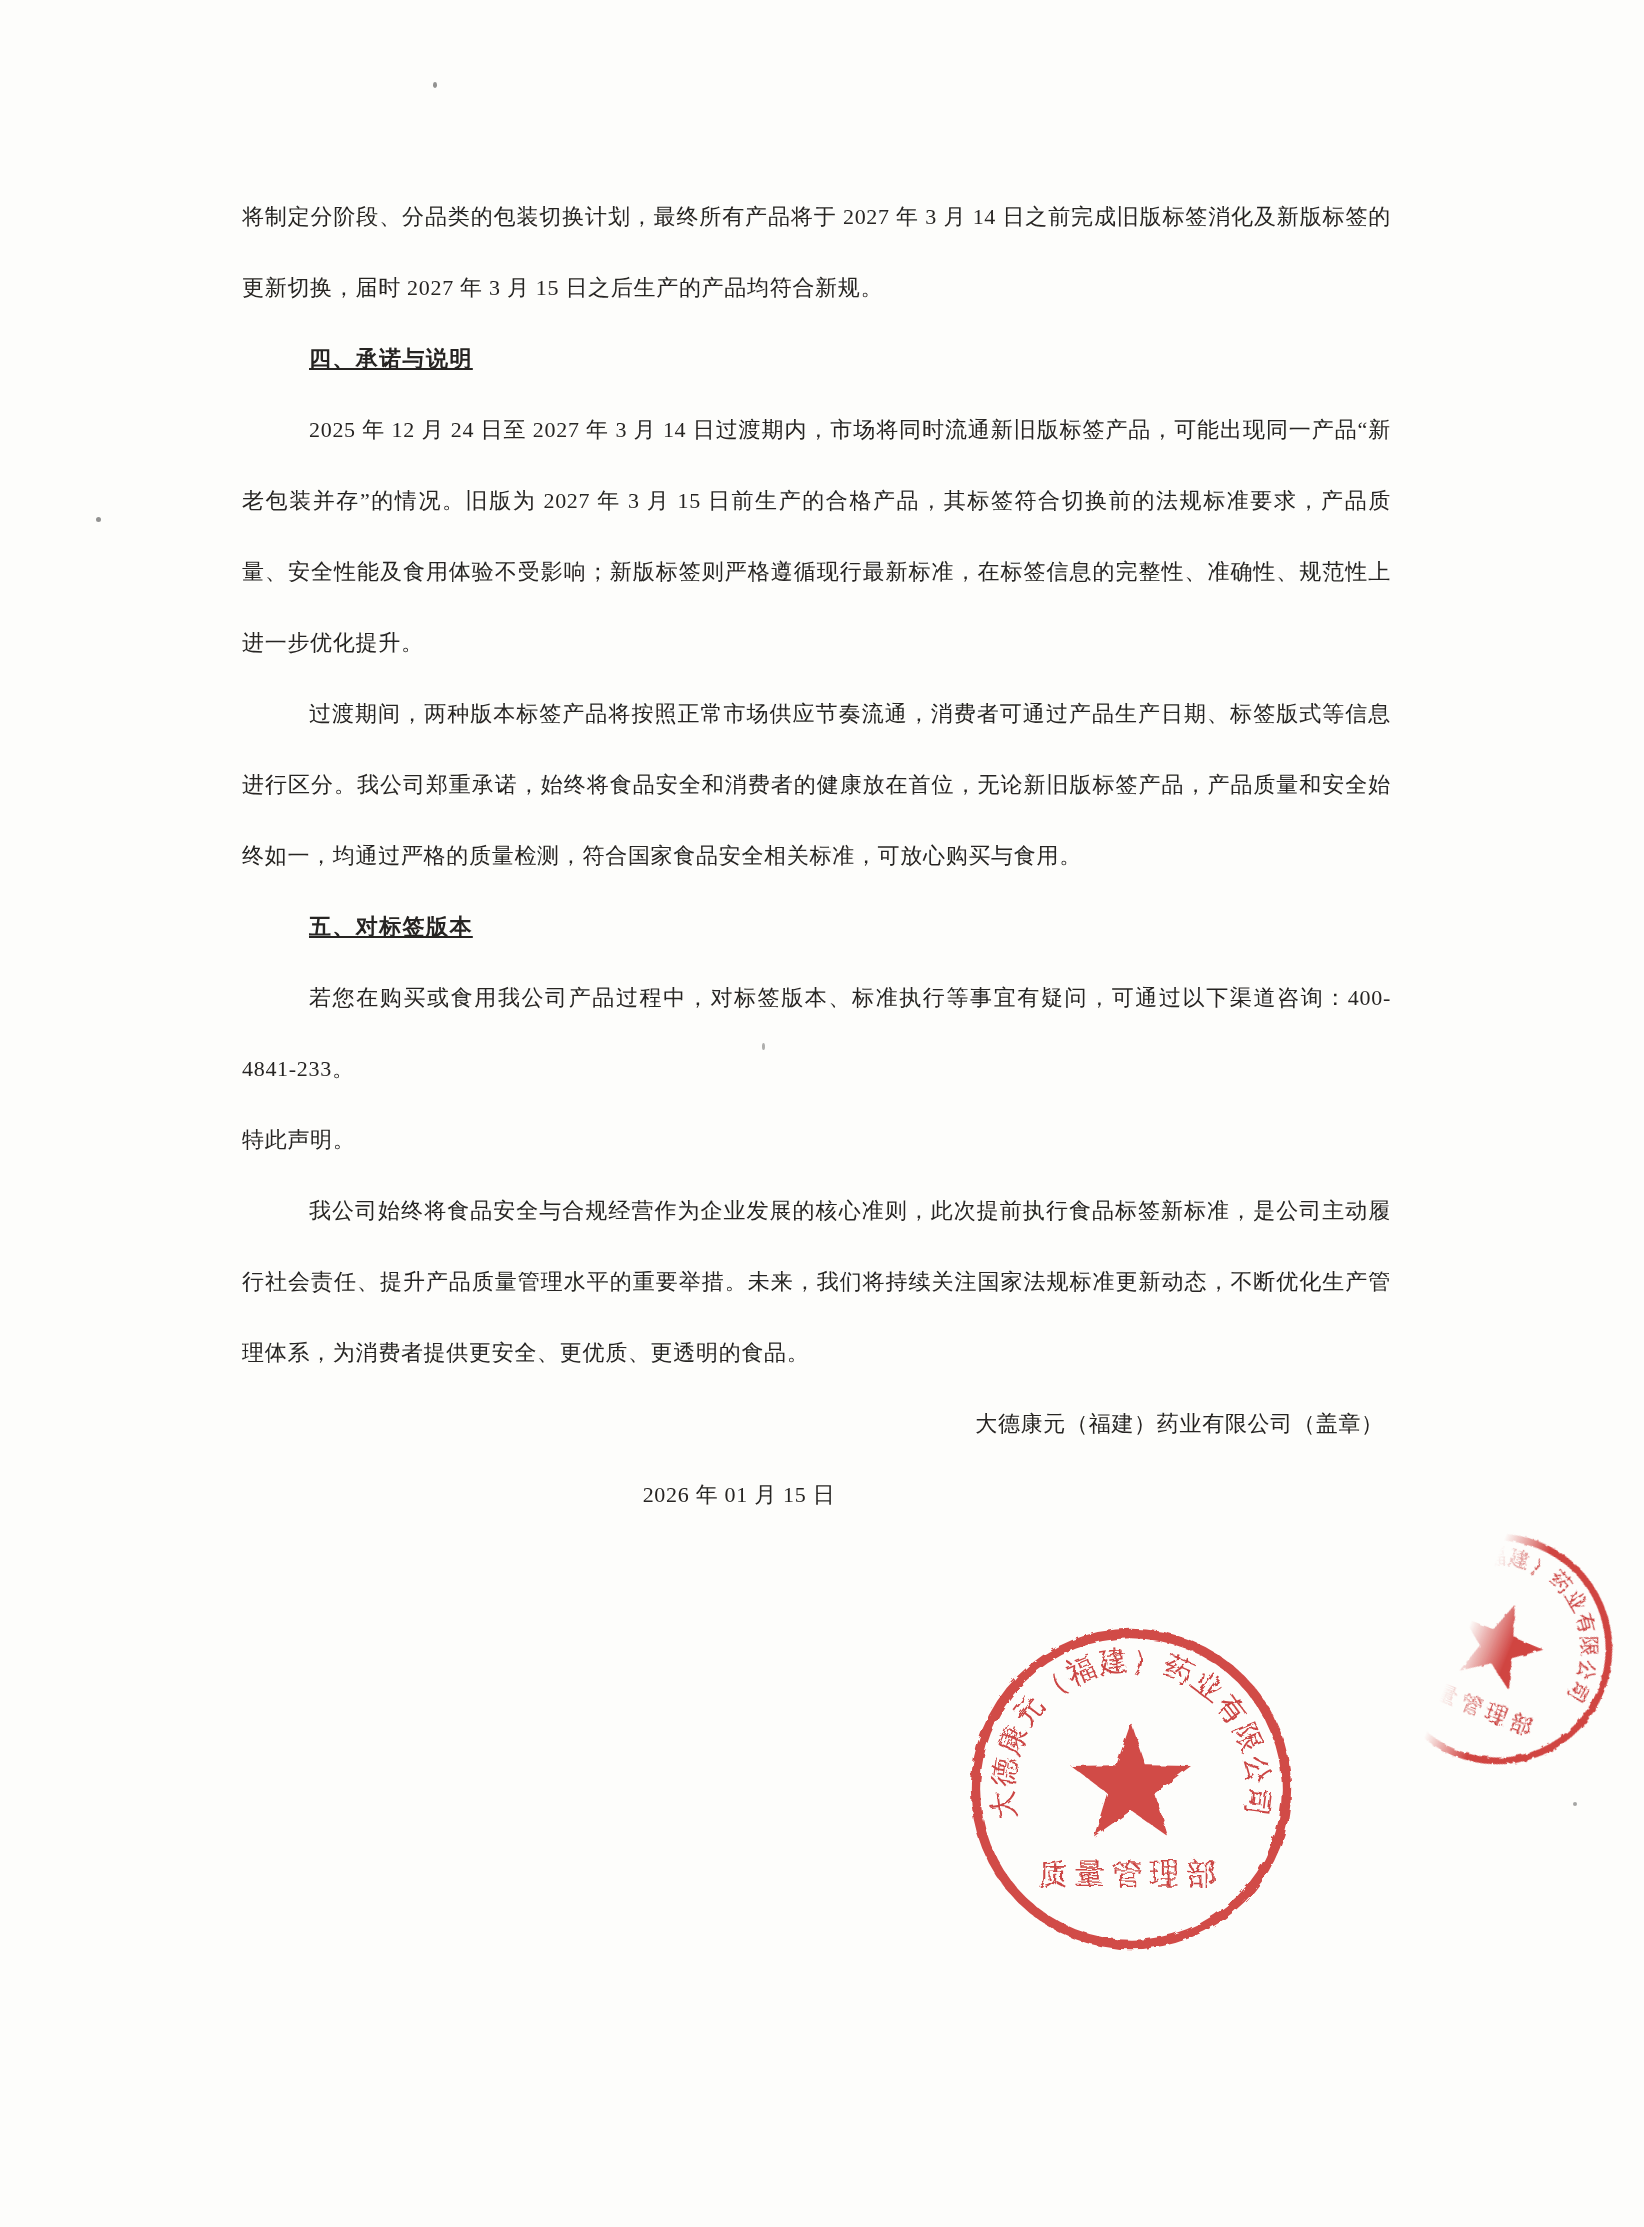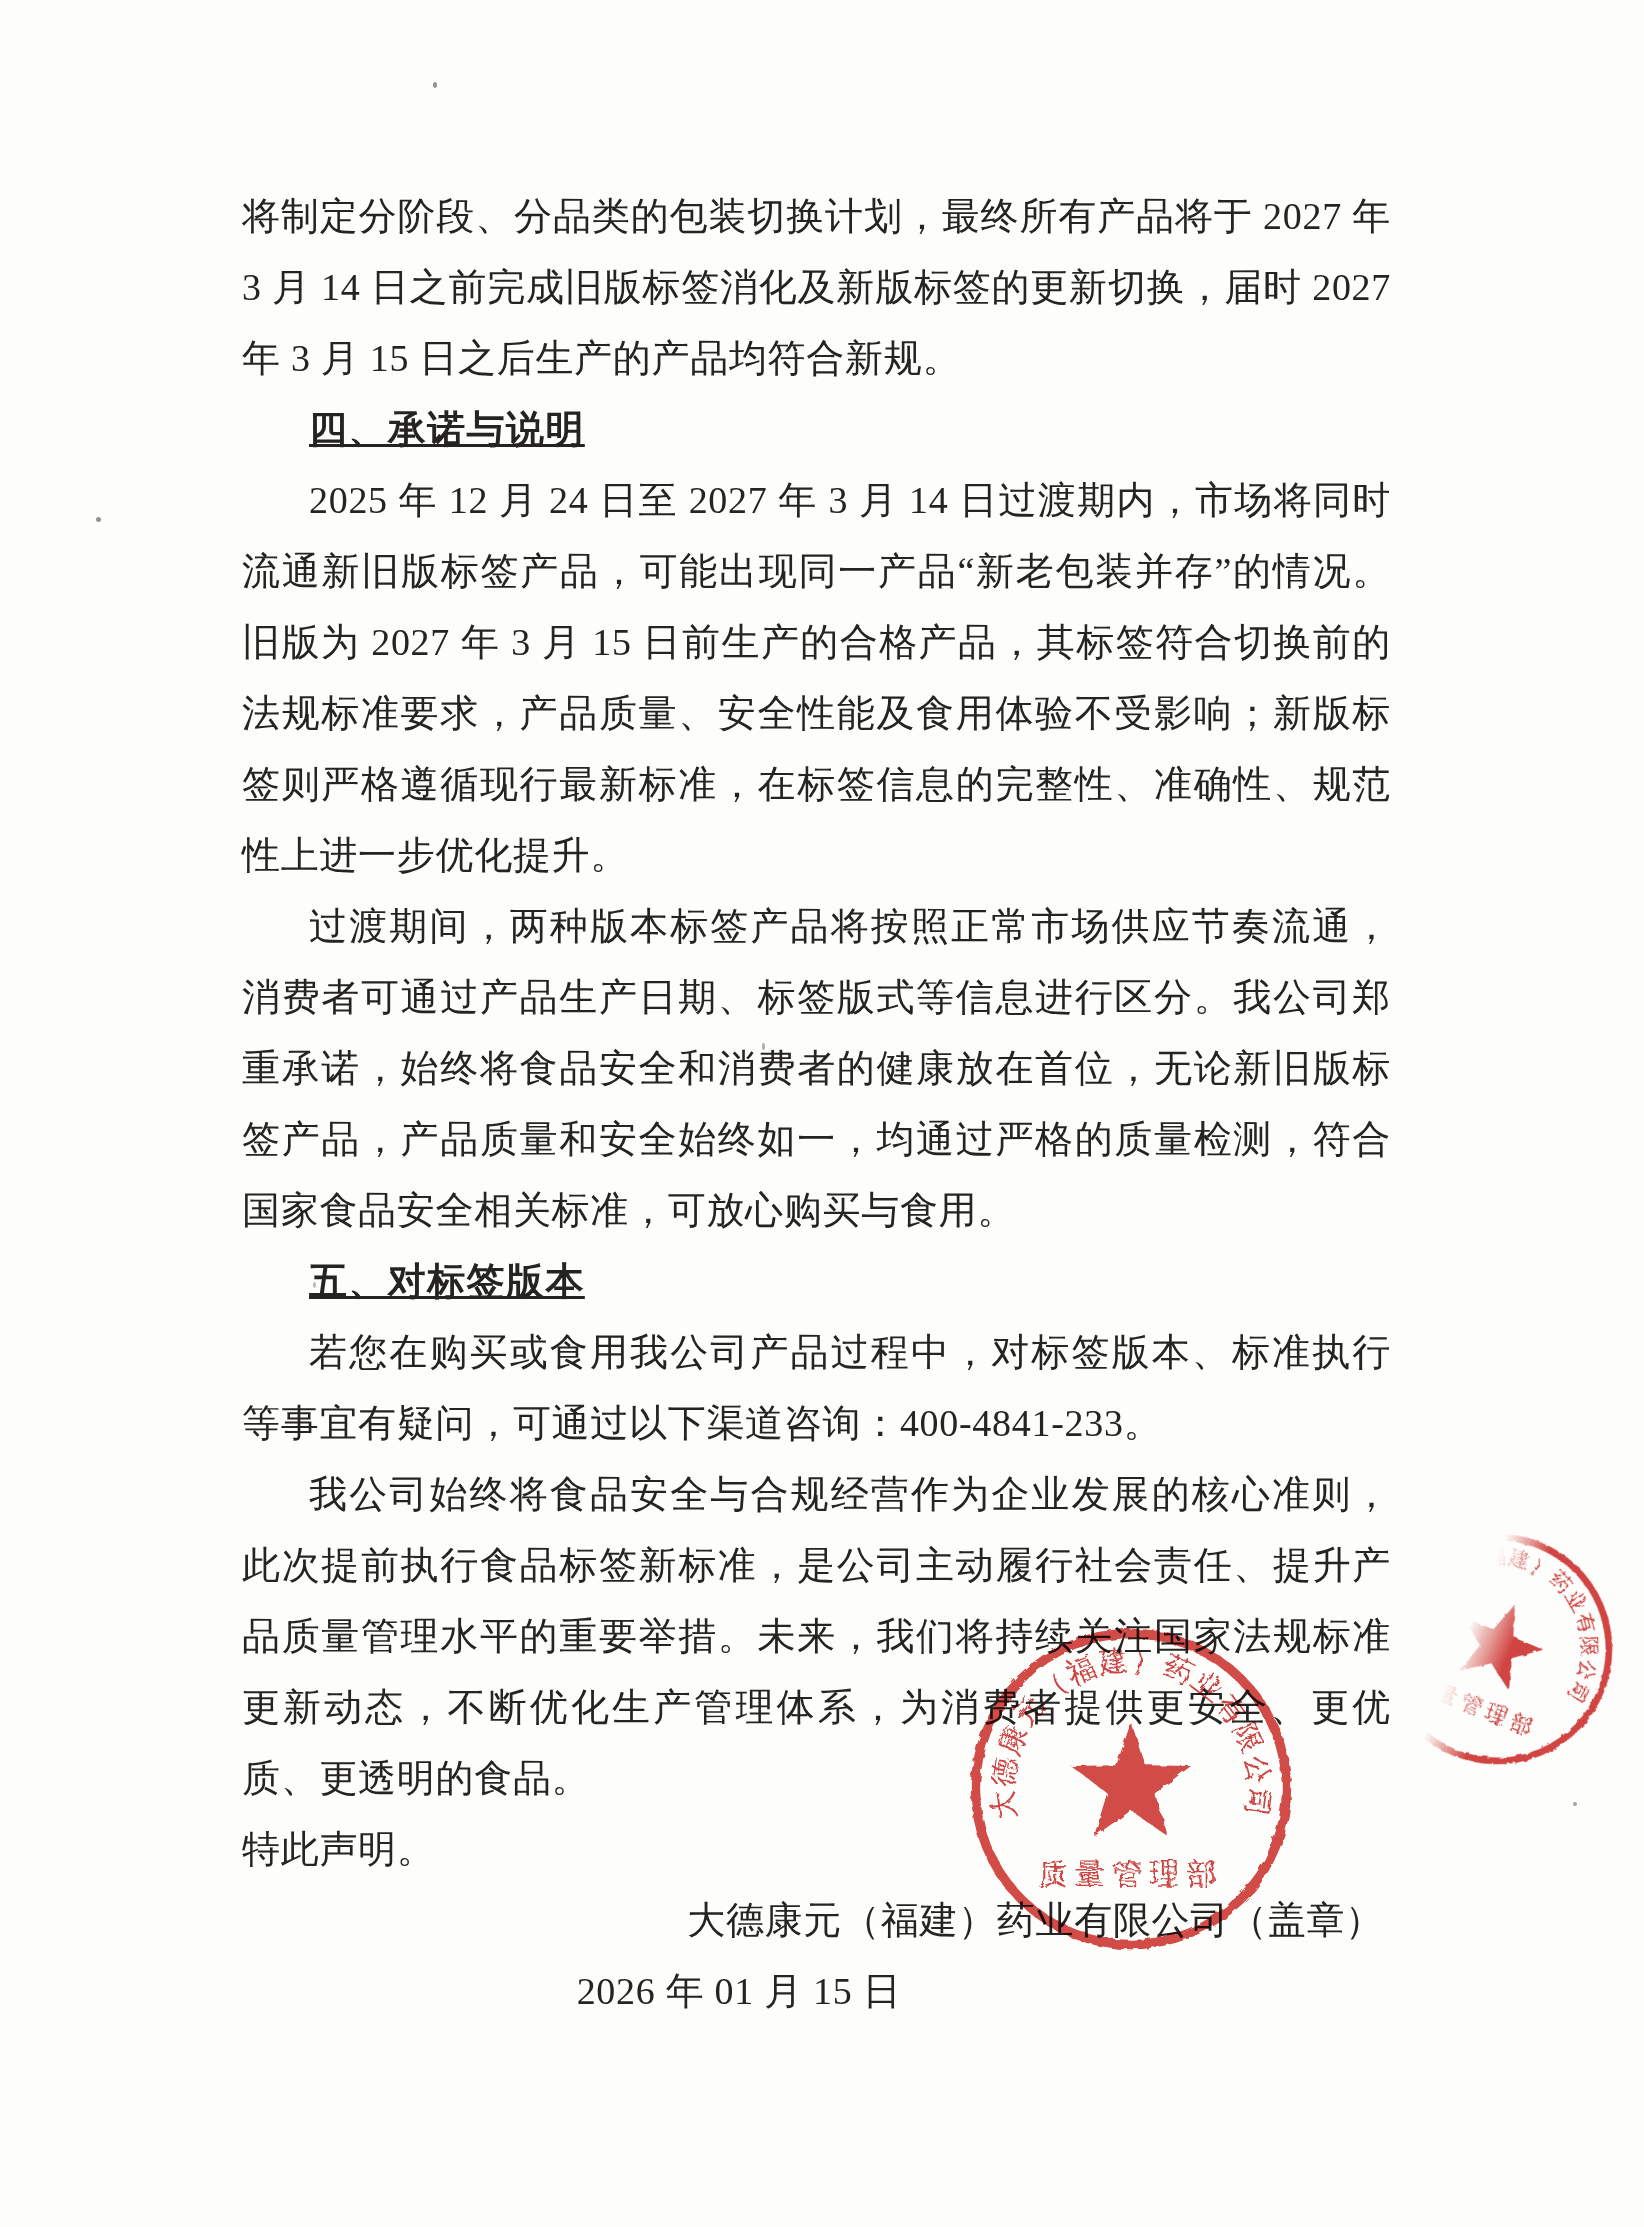--- a/index.html
+++ b/index.html
@@ -12,21 +12,21 @@
   }
   .page{
     position:absolute;inset:0;
     background:#fdfdfb;
   }
   .doc{
     position:absolute;
     left:242px;top:181px;
     width:1149px;
     color:#262422;
-    font-size:38px;
+    font-size:22px;
     line-height:71px;
     letter-spacing:0.7px;
     text-align:justify;
   }
   .p{margin:0;text-indent:67px;}
   .p.no-indent{text-indent:0;}
   .h{margin:0;font-weight:700;text-indent:67px;letter-spacing:1.4px;text-decoration:underline;}
   .sig-row{margin:0;text-align:right;padding-right:7.2px;}
   .date-row{margin:0;text-align:center;padding-right:155px;}
   .seal{
@@ -56,22 +56,22 @@
 
 <div class="page">
 
   <div class="doc">
     <p class="p no-indent">将制定分阶段、分品类的包装切换计划，最终所有产品将于 2027 年 3 月 14 日之前完成旧版标签消化及新版标签的更新切换，届时 2027 年 3 月 15 日之后生产的产品均符合新规。</p>
     <p class="h">四、承诺与说明</p>
     <p class="p">2025 年 12 月 24 日至 2027 年 3 月 14 日过渡期内，市场将同时流通新旧版标签产品，可能出现同一产品“新老包装并存”的情况。旧版为 2027 年 3 月 15 日前生产的合格产品，其标签符合切换前的法规标准要求，产品质量、安全性能及食用体验不受影响；新版标签则严格遵循现行最新标准，在标签信息的完整性、准确性、规范性上进一步优化提升。</p>
     <p class="p">过渡期间，两种版本标签产品将按照正常市场供应节奏流通，消费者可通过产品生产日期、标签版式等信息进行区分。我公司郑重承诺，始终将食品安全和消费者的健康放在首位，无论新旧版标签产品，产品质量和安全始终如一，均通过严格的质量检测，符合国家食品安全相关标准，可放心购买与食用。</p>
     <p class="h">五、对标签版本</p>
     <p class="p">若您在购买或食用我公司产品过程中，对标签版本、标准执行等事宜有疑问，可通过以下渠道咨询：400-4841-233。</p>
+    <p class="p no-indent">特此声明。</p>
     <p class="p">我公司始终将食品安全与合规经营作为企业发展的核心准则，此次提前执行食品标签新标准，是公司主动履行社会责任、提升产品质量管理水平的重要举措。未来，我们将持续关注国家法规标准更新动态，不断优化生产管理体系，为消费者提供更安全、更优质、更透明的食品。</p>
-    <p class="p no-indent">特此声明。</p>
     <p class="sig-row">大德康元（福建）药业有限公司（盖章）</p>
     <p class="date-row">2026 年 01 月 15 日</p>
   </div>
 
   <div class="seal main">
     <svg width="344" height="344" viewBox="0 0 480 480">
       <defs>
         <filter id="roughA" x="-10%" y="-10%" width="120%" height="120%">
           <feTurbulence type="fractalNoise" baseFrequency="0.09" numOctaves="2" result="n"></feTurbulence>
           <feDisplacementMap in="SourceGraphic" in2="n" scale="7"></feDisplacementMap>

